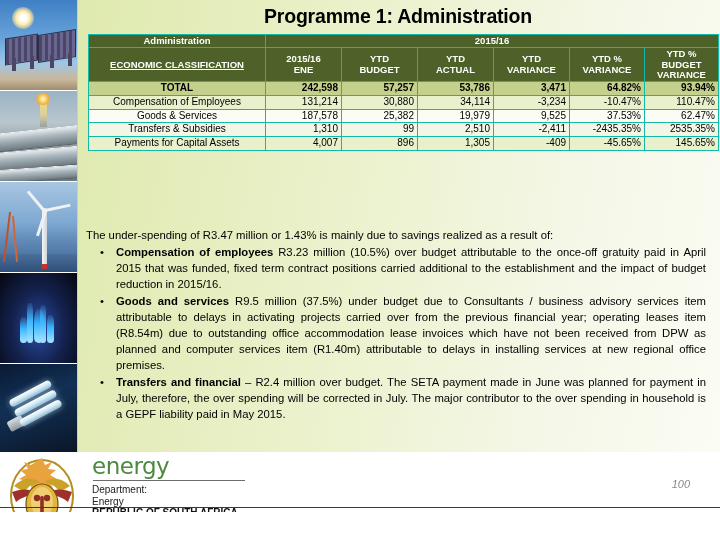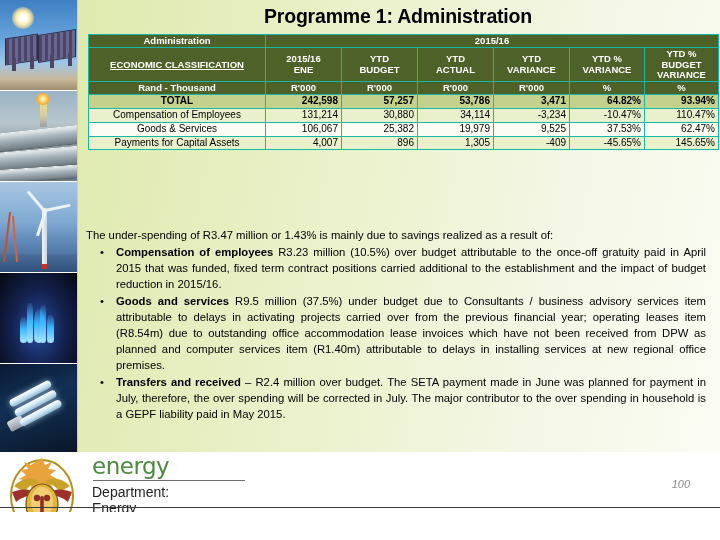--- a/index.html
+++ b/index.html
@@ -273,21 +273,21 @@
     line-height: 1;
     letter-spacing: -0.5px;
   }
   #dept-logo .rule {
     width: 152px;
     height: 1px;
     background: #6d6d6d;
     margin: 2px 0 3px 1px;
   }
   #dept-logo .l1, #dept-logo .l2 {
-    font-size: 14px;
+    font-size: 10px;
     color: #222;
     line-height: 1.15;
   }
   #dept-logo .l3 {
     font-size: 10px;
     color: #111;
     font-weight: bold;
     line-height: 1.2;
   }
   
@@ -420,29 +420,20 @@
         <th class="hdr-col">
           <span>YTD %</span><br>
           <span>VARIANCE</span>
         </th>
         <th class="hdr-col">
           <span>YTD %</span><br>
           <span>BUDGET</span><br>
           <span>VARIANCE</span>
         </th>
       </tr>
-      <tr>
-        <th class="hdr-unit">Rand - Thousand</th>
-        <th class="hdr-unit">R'000</th>
-        <th class="hdr-unit">R'000</th>
-        <th class="hdr-unit">R'000</th>
-        <th class="hdr-unit">R'000</th>
-        <th class="hdr-unit">%</th>
-        <th class="hdr-unit">%</th>
-      </tr>
     </thead>
     <tbody>
       <tr class="row-total">
         <td class="label">TOTAL</td>
         <td class="num">242,598</td>
         <td class="num">57,257</td>
         <td class="num">53,786</td>
         <td class="num">3,471</td>
         <td class="num">64.82%</td>
         <td class="num">93.94%</td>
@@ -451,26 +442,35 @@
         <td class="label">Compensation of Employees</td>
         <td class="num">131,214</td>
         <td class="num">30,880</td>
         <td class="num">34,114</td>
         <td class="num">-3,234</td>
         <td class="num">-10.47%</td>
         <td class="num">110.47%</td>
       </tr>
       <tr class="row-plain">
         <td class="label">Goods &amp; Services</td>
-        <td class="num">106,067</td>
+        <td class="num">187,578</td>
         <td class="num">25,382</td>
         <td class="num">19,979</td>
         <td class="num">9,525</td>
         <td class="num">37.53%</td>
         <td class="num">62.47%</td>
+      </tr>
+      <tr class="row-shade">
+        <td class="label">Transfers &amp; Subsidies</td>
+        <td class="num">1,310</td>
+        <td class="num">99</td>
+        <td class="num">2,510</td>
+        <td class="num">-2,411</td>
+        <td class="num">-2435.35%</td>
+        <td class="num">2535.35%</td>
       </tr>
       <tr class="row-alt">
         <td class="label">Payments for Capital Assets</td>
         <td class="num">4,007</td>
         <td class="num">896</td>
         <td class="num">1,305</td>
         <td class="num">-409</td>
         <td class="num">-45.65%</td>
         <td class="num">145.65%</td>
       </tr>
@@ -480,21 +480,21 @@
   <div id="body-text">
     <p class="intro">The under-spending of R3.47 million or 1.43% is mainly due to savings realized as a result of:</p>
     <ul>
       <li>
         <span class="bullet">•</span><b>Compensation of employees</b><span>  R3.23 million (10.5%) over budget attributable to the once-off gratuity paid in April 2015 that was funded, fixed term contract positions carried additional to the establishment and the impact of budget reduction in 2015/16.</span>
       </li>
       <li>
         <span class="bullet">•</span><b>Goods and services</b><span> R9.5 million (37.5%) under budget due to Consultants / business advisory services item attributable to delays in activating projects carried over from the previous financial year; operating leases item (R8.54m) due to outstanding office accommodation lease invoices which have not been received from DPW as planned and computer services item (R1.40m) attributable to delays in installing services at new regional office premises.</span>
       </li>
       <li>
-        <span class="bullet">•</span><b>Transfers and received</b><span> – R2.4 million over budget. The SETA payment made in June was planned for payment in July, therefore, the over spending will be corrected in July. The major contributor to the over spending in household is a GEPF liability paid in May 2015.</span>
+        <span class="bullet">•</span><b>Transfers and financial</b><span> – R2.4 million over budget. The SETA payment made in June was planned for payment in July, therefore, the over spending will be corrected in July. The major contributor to the over spending in household is a GEPF liability paid in May 2015.</span>
       </li>
     </ul>
   </div>
 
   <div id="dept-logo">
     <div class="word">energy</div>
     <div class="rule"></div>
     <div class="l1">Department:</div>
     <div class="l2">Energy</div>
     <div class="l3">REPUBLIC OF SOUTH AFRICA</div>

